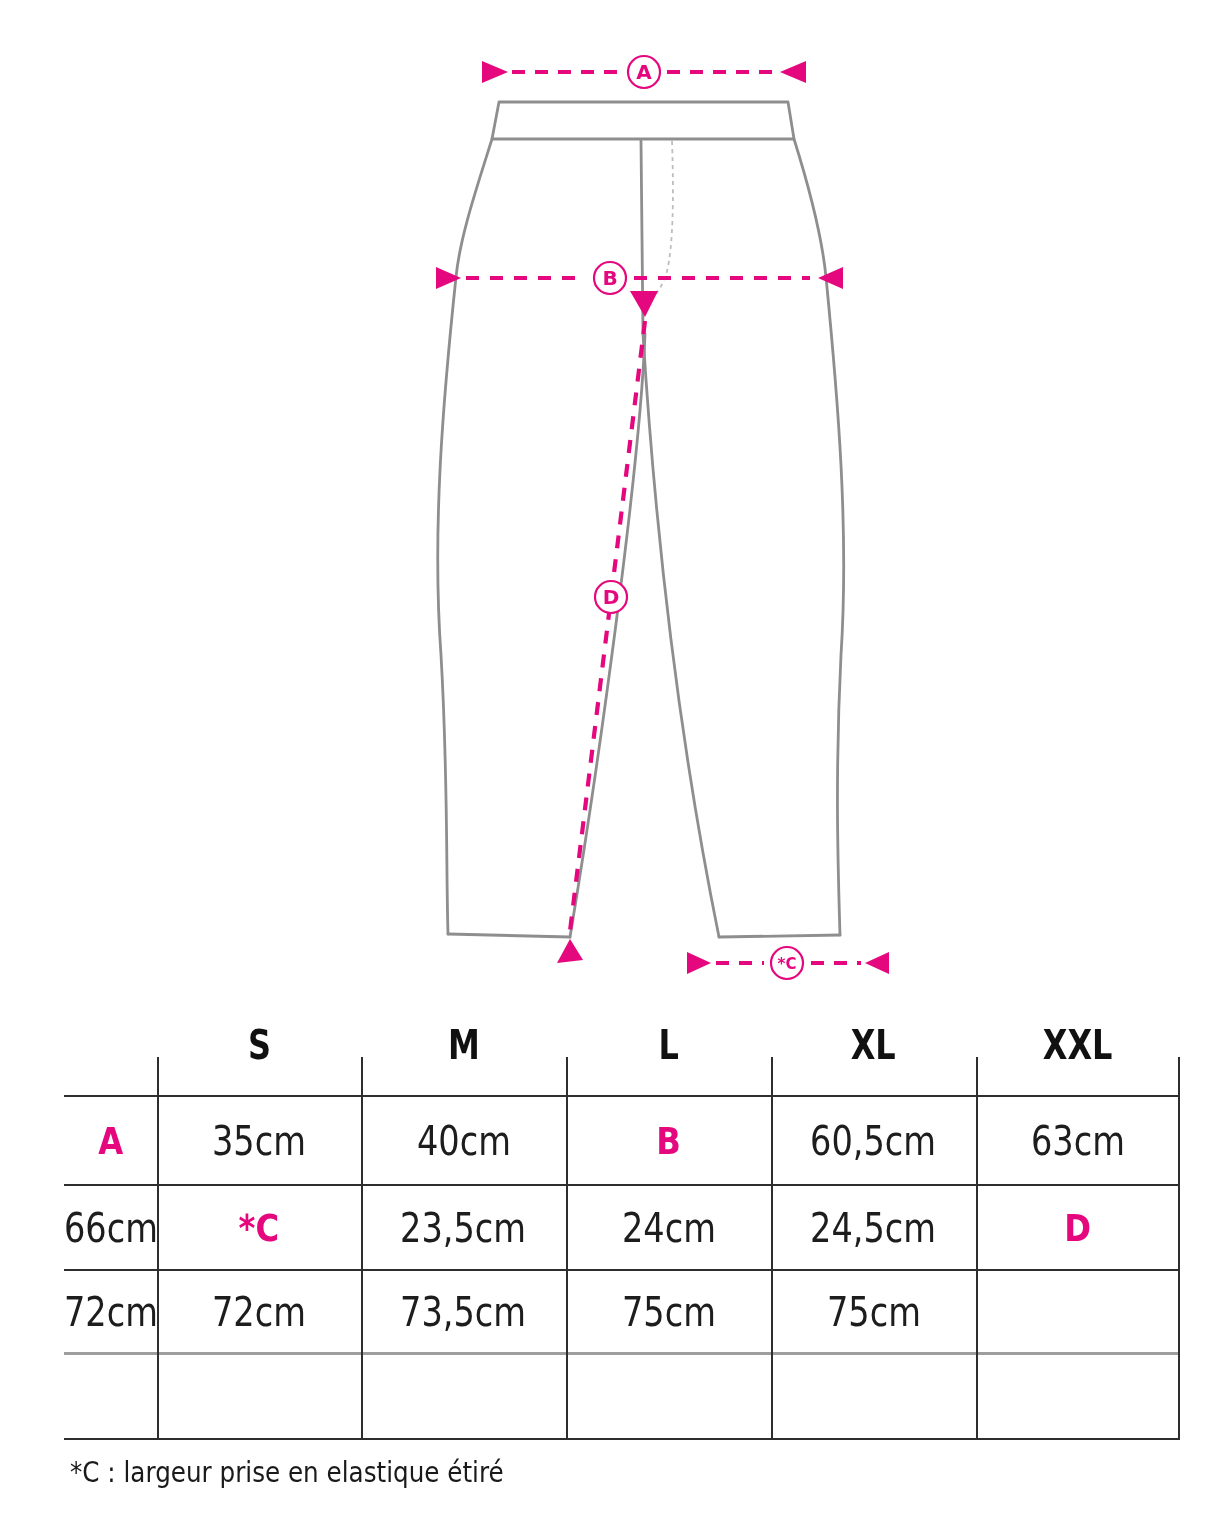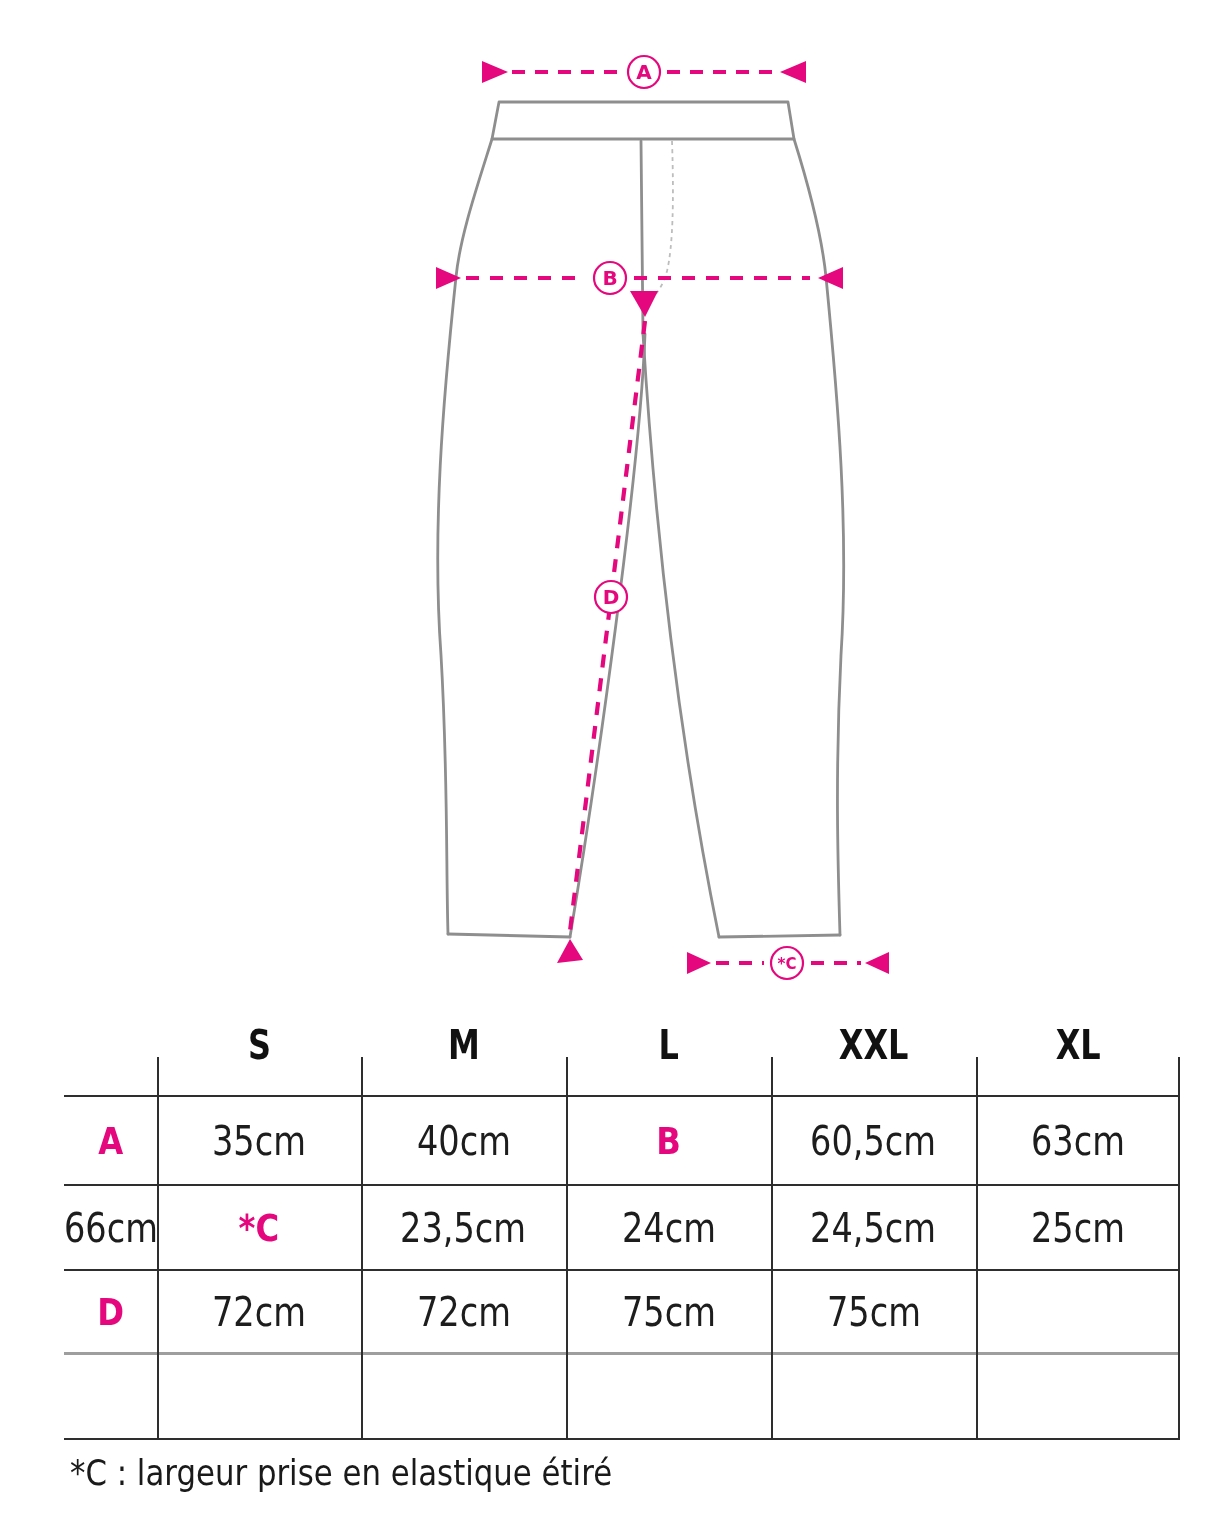--- a/index.html
+++ b/index.html
@@ -35,21 +35,21 @@
   .vline{position:absolute;top:29px;height:383px;width:2px;background:#2e2e2e;}
   .vline.v1{left:93px;}
   .vline.v2{left:297px;}
   .vline.v3{left:502px;}
   .vline.v4{left:707px;}
   .vline.v5{left:912px;}
   .vline.v6{left:1114px;}
 
   
   .footnote{
-    position:absolute;left:70px;top:1455px;font-size:35px;line-height:36px;color:#1a1a1a;
+    position:absolute;left:70px;top:1455px;font-size:28px;line-height:36px;color:#1a1a1a;
   }
   .footnote .cond{transform:scaleX(0.88);transform-origin:left center;}
 </style>
 </head>
 <body>
 
 <div class="page">
 
   <svg class="diagram" width="1224" height="1010" viewBox="0 0 1224 1010">
 
@@ -108,24 +108,24 @@
     <div class="cell head">
         <span class="cond">S</span>
       </div>
     <div class="cell head">
         <span class="cond">M</span>
       </div>
     <div class="cell head">
         <span class="cond">L</span>
       </div>
     <div class="cell head">
-        <span class="cond">XXL</span>
+        <span class="cond">XL</span>
       </div>
     <div class="cell head">
-        <span class="cond">XL</span>
+        <span class="cond">XXL</span>
       </div>
 
     <div class="cell rowlab">
         <span class="cond">A</span>
       </div>
     <div class="cell val">
         <span class="cond">35cm</span>
       </div>
     <div class="cell val">
         <span class="cond">40cm</span>
@@ -149,32 +149,32 @@
       </div>
     <div class="cell val">
         <span class="cond">23,5cm</span>
       </div>
     <div class="cell val">
         <span class="cond">24cm</span>
       </div>
     <div class="cell val">
         <span class="cond">24,5cm</span>
       </div>
-    <div class="cell val">
-        <span class="cond">25cm</span>
-      </div>
 
     <div class="cell rowlab">
         <span class="cond">D</span>
       </div>
     <div class="cell val">
         <span class="cond">72cm</span>
       </div>
     <div class="cell val">
         <span class="cond">72cm</span>
+      </div>
+    <div class="cell val">
+        <span class="cond">73,5cm</span>
       </div>
     <div class="cell val">
         <span class="cond">75cm</span>
       </div>
     <div class="cell val">
         <span class="cond">75cm</span>
       </div>
 
     <div class="hline h1"></div>
     <div class="hline h2"></div>

